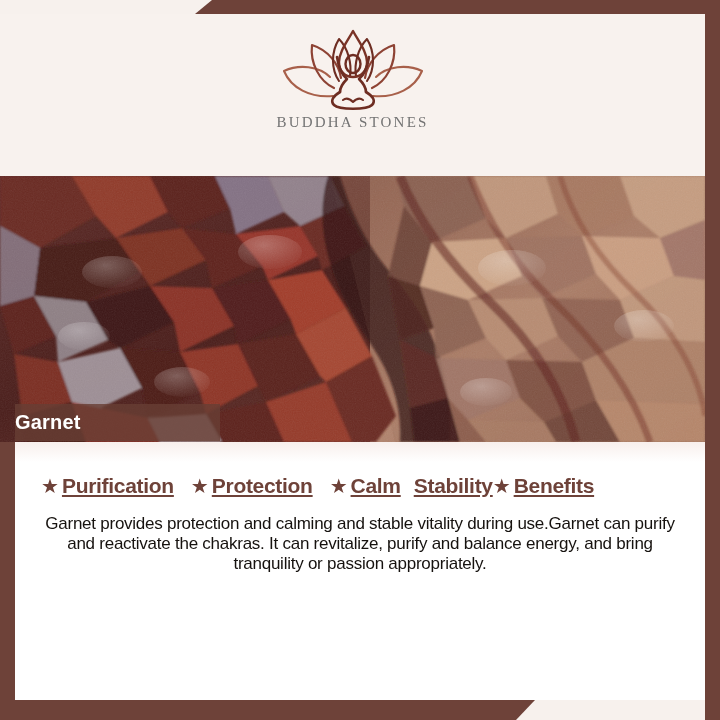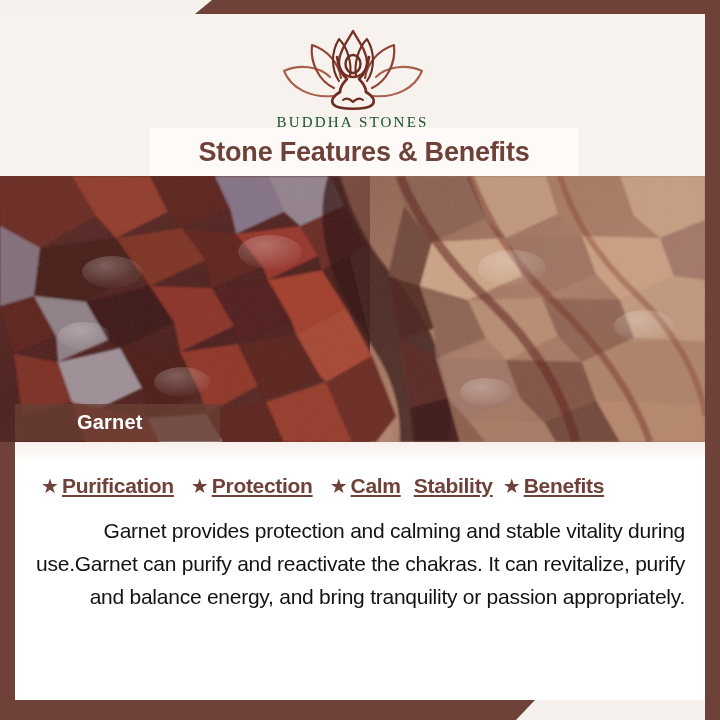--- a/index.html
+++ b/index.html
@@ -86,21 +86,21 @@
   .logo-mark {
     display: block;
     margin: 0 auto;
   }
   .logo-word {
     display: block;
     margin-top: 2px;
     font-family: "Liberation Serif", serif;
     font-size: 15px;
     letter-spacing: 2.2px;
-    color: #14532d;
+    color: #737373;
     font-weight: 400;
   }
 
   
   .title-banner {
     position: absolute;
     top: 128px;
     left: 150px;
     width: 428px;
     height: 48px;
@@ -139,21 +139,20 @@
     position: absolute;
     top: 404px;
     left: 15px;
     width: 205px;
     height: 37px;
     background: rgba(104, 62, 52, 0.80);
     display: flex;
     align-items: center;
   }
   .name-tag-text {
-    margin-left: 62px;
     font-size: 20px;
     font-weight: bold;
     color: #ffffff;
     letter-spacing: 0.2px;
   }
 
   
   .body-card {
     position: absolute;
     top: 442px;
@@ -193,33 +192,33 @@
     margin-right: 3px;
   }
   .feature .flabel {
     font-size: 21px;
     font-weight: bold;
     letter-spacing: -0.3px;
     text-decoration: underline;
   }
   .feature.gap-wide { margin-right: 17px; }
   .feature.gap-narrow { margin-right: 13px; }
-  .feature.nostar { margin-right: 10px; }
+  .feature.nostar { margin-right: 0; }
 
   
   .paragraph {
     position: absolute;
     top: 72px;
     left: 20px;
     width: 650px;
-    font-size: 21px;
-    line-height: 33px;
+    font-size: 17px;
+    line-height: 20px;
     color: #16120f;
     letter-spacing: -0.25px;
-    text-align: right;
+    text-align: center;
   }
 </style>
 </head>
 <body>
 
 <div id="poster">
 
   <div class="page-sheet"></div>
 
   <div class="band-top"></div>
@@ -253,23 +252,20 @@
 
           <path d="M63 66 C56 70 53 75 57 79 C62 84 90 84 95 79 C99 75 96 70 89 66" stroke="#6e2d22" stroke-width="2.6"></path>
 
           <path d="M66 74 C70 71 74 74 76 76 C78 74 82 71 86 74" stroke="#6e2d22" stroke-width="2.1"></path>
         </g>
       </svg>
       <span class="logo-word">BUDDHA STONES</span>
     </div>
   </div>
 
-  <div class="title-banner">
-    <span class="title-text">Stone Features &amp; Benefits</span>
-  </div>
 
   <div class="photo">
     <svg viewBox="0 0 705 266" preserveAspectRatio="none">
       <defs>
         <linearGradient id="bgL" x1="0" y1="0" x2="1" y2="1">
           <stop offset="0" stop-color="#5c2a26"></stop>
           <stop offset="0.45" stop-color="#4a1d1a"></stop>
           <stop offset="1" stop-color="#7a4036"></stop>
         </linearGradient>
         <linearGradient id="bgR" x1="0" y1="0" x2="1" y2="1">

